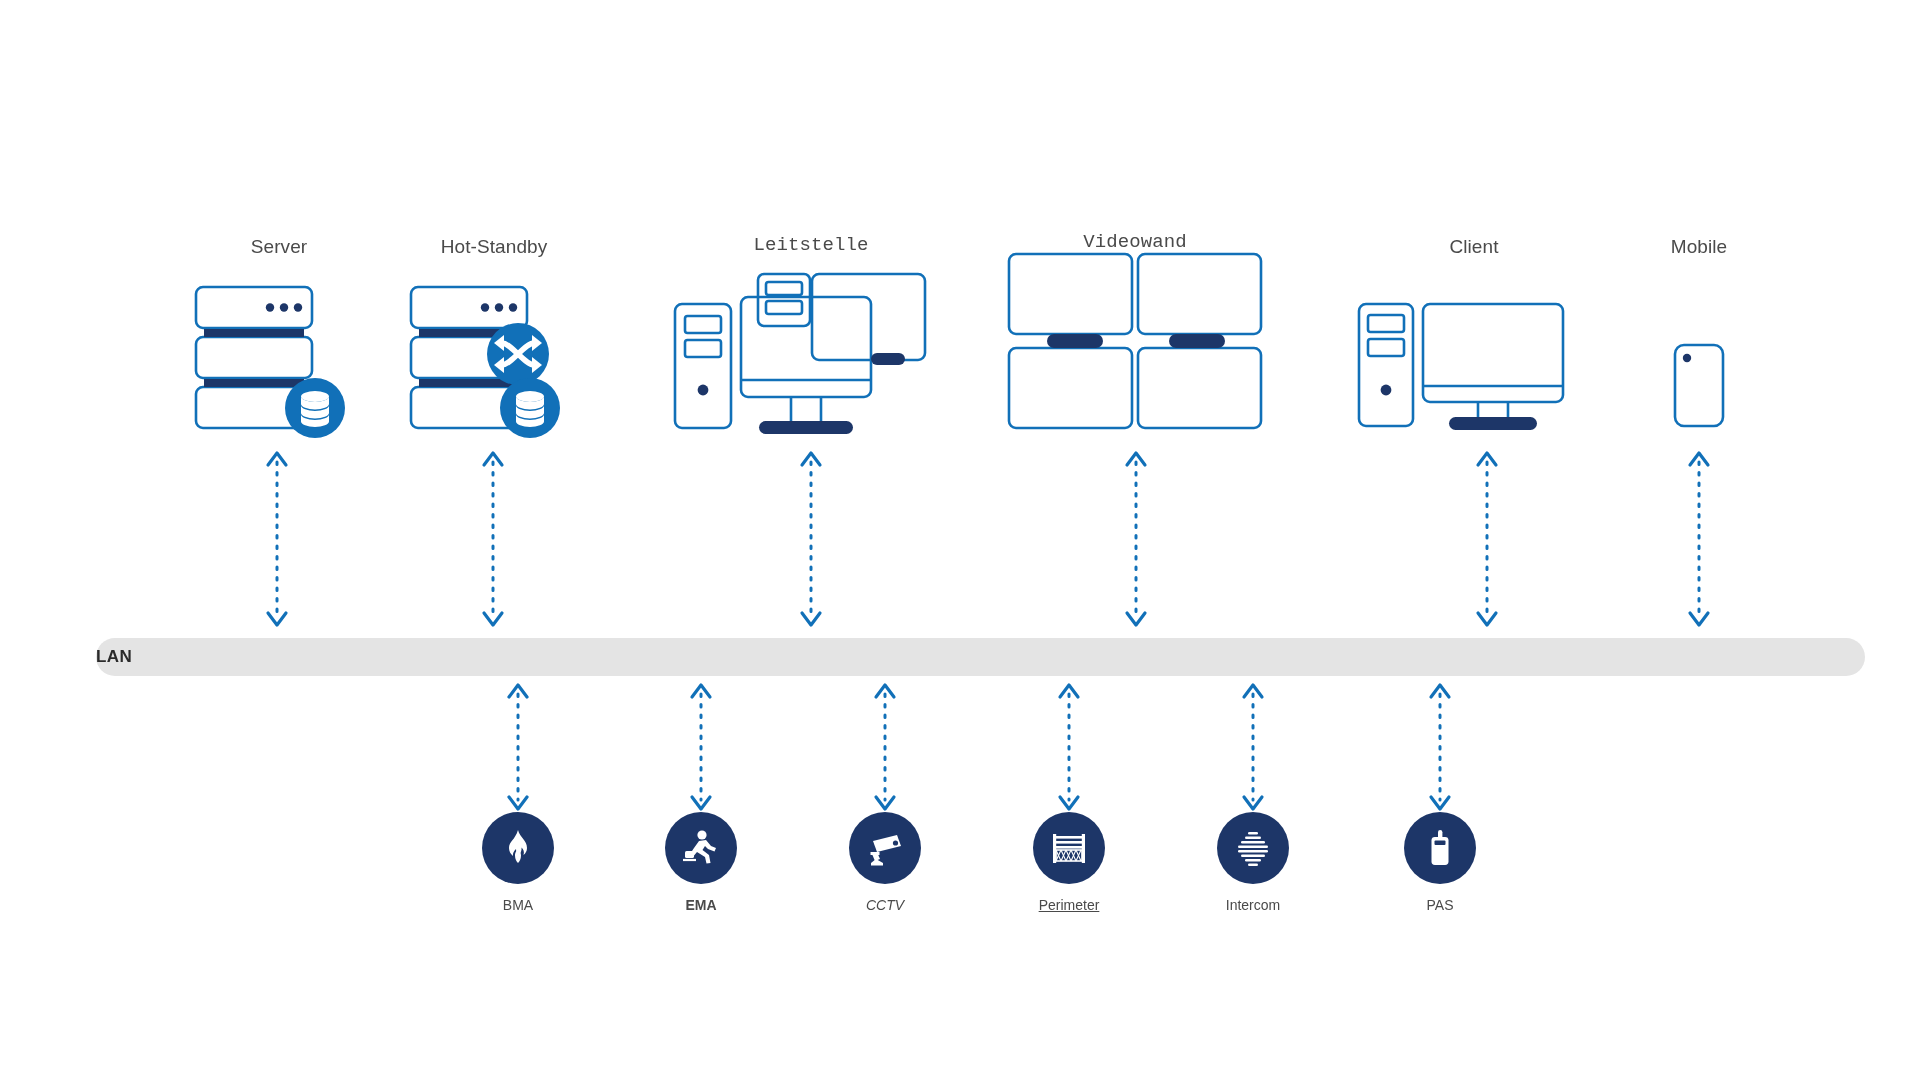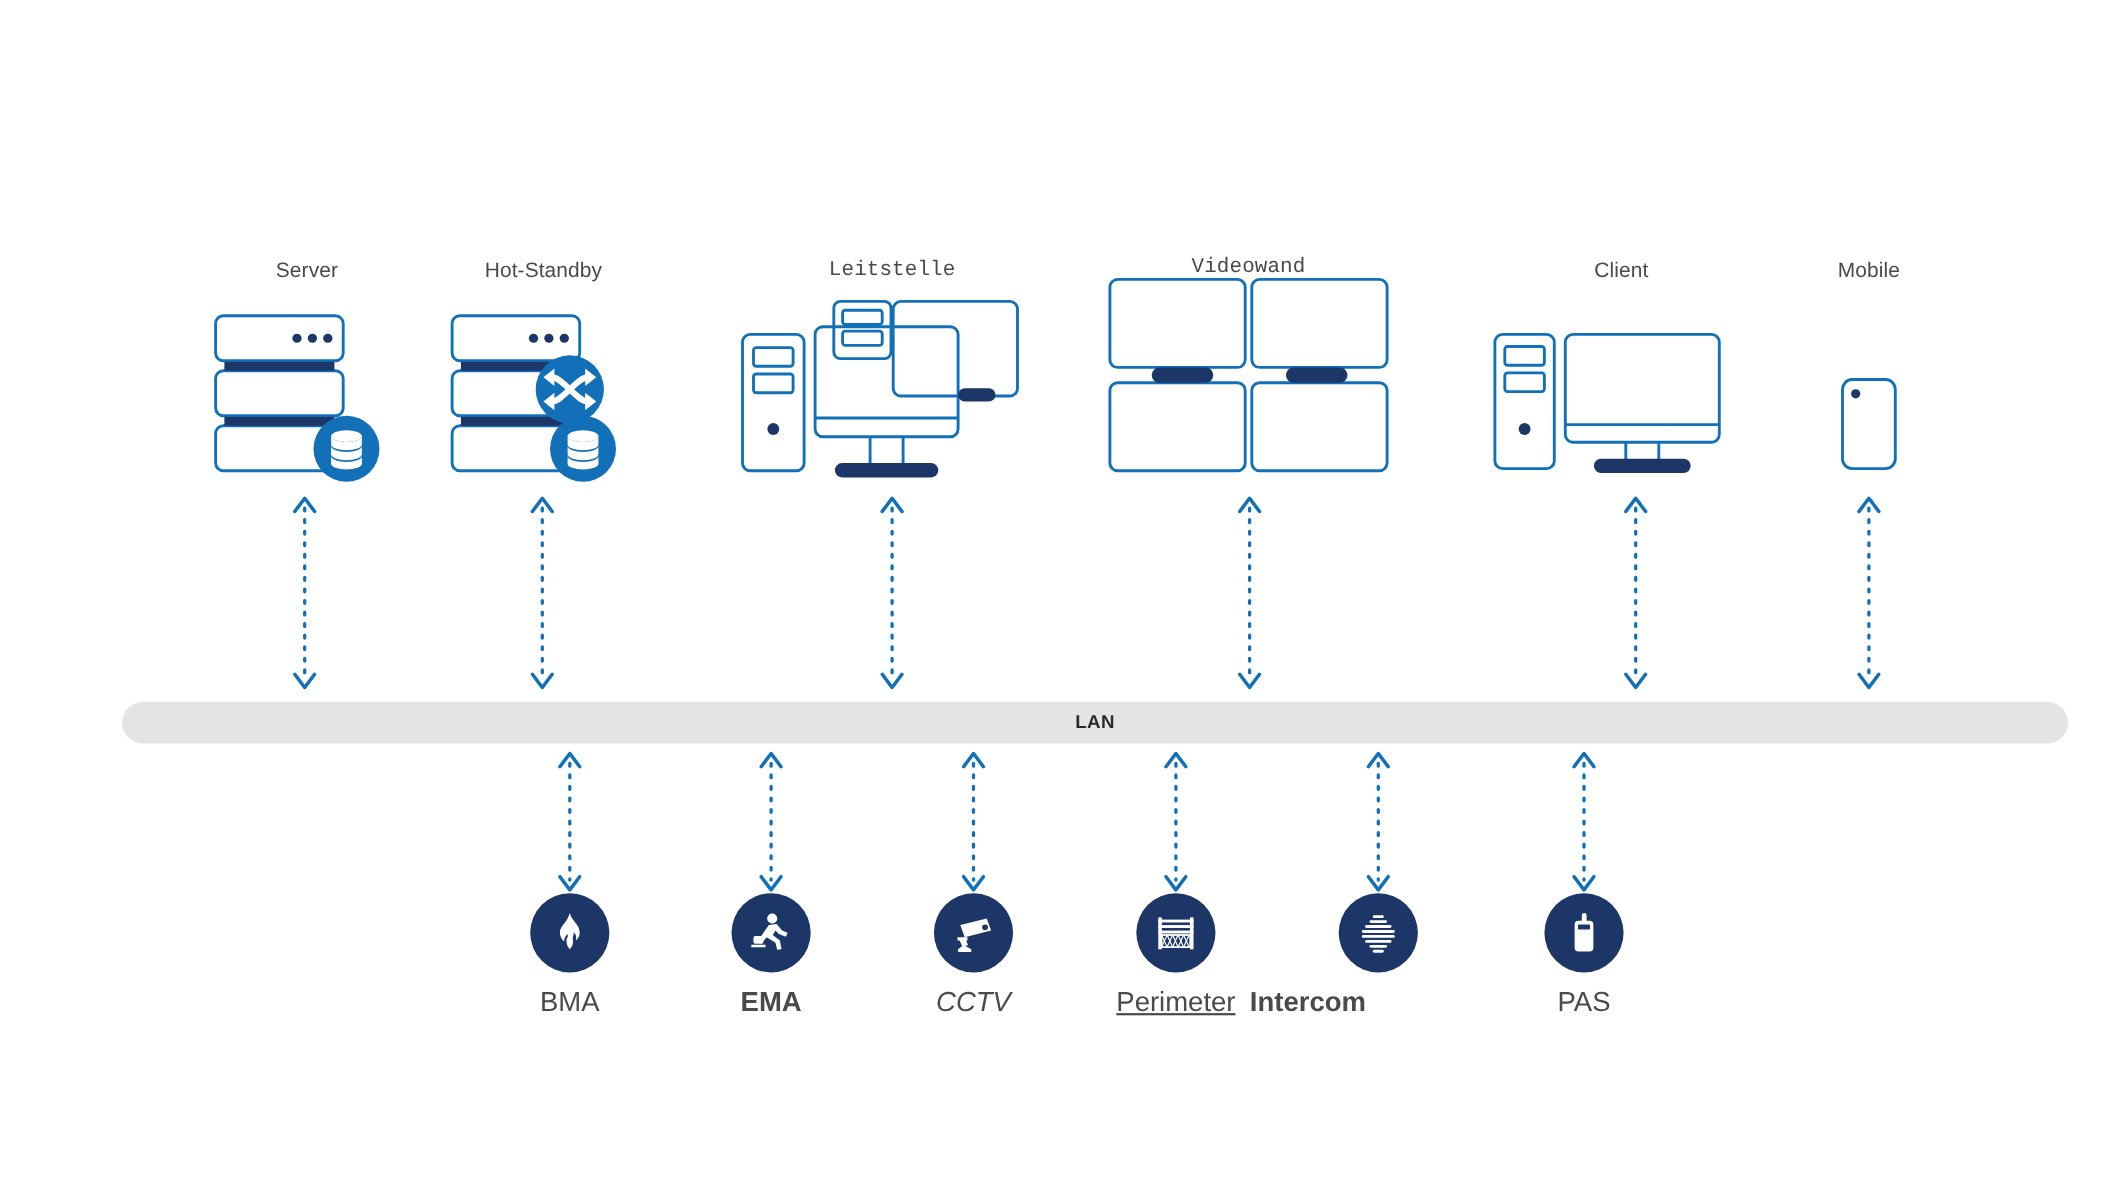--- a/index.html
+++ b/index.html
@@ -17,42 +17,42 @@
     color: #4a4a4a;
     font-size: 19px;
     letter-spacing: .1px;
     white-space: nowrap;
     transform: translateX(-50%);
     text-align: center;
   }
   .sub-label {
     position: absolute;
     color: #4a4a4a;
-    font-size: 25px;
+    font-size: 14px;
     white-space: nowrap;
     transform: translateX(-50%);
     text-align: center;
   }
 
   
   .node { position: absolute; transform: translateX(-50%); }
   .node svg { display: block; overflow: visible; }
 
   
   .connector { position: absolute; transform: translateX(-50%); }
   .connector svg { display: block; }
 
   
   #lan-bar {
     position: absolute;
-    left: 111px; top: 638px;
+    left: 96px; top: 638px;
     width: 1769px; height: 38px;
     background: #e4e4e4;
     border-radius: 19px;
-    display: flex; align-items: center; justify-content: center;
+    display: flex; align-items: center; justify-content: flex-start;
   }
   #lan-bar .lan-text {
     font-size: 17px; font-weight: bold; color: #2b2b2b;
     letter-spacing: .4px;
   }
 
   
   .sub-node { position: absolute; transform: translateX(-50%); }
   .sub-circle {
     width: 72px; height: 72px; border-radius: 50%;
@@ -364,16 +364,16 @@
         </g>
         <rect x="15.5" y="13.5" width="11" height="4.6" rx="1" fill="#1d3668"></rect>
       </svg>
     </div>
   </div>
 
   <div class="sub-label" style="left:518px;  top:897px;">BMA</div>
   <div class="sub-label" style="left:701px;  top:897px;font-weight:bold;">EMA</div>
   <div class="sub-label" style="left:885px;  top:897px;font-style:italic;">CCTV</div>
   <div class="sub-label" style="left:1069px; top:897px;text-decoration:underline;">Perimeter</div>
-  <div class="sub-label" style="left:1189px; top:897px;font-weight:bold;">Intercom</div>
+  <div class="sub-label" style="left:1253px; top:897px;">Intercom</div>
   <div class="sub-label" style="left:1440px; top:897px;">PAS</div>
 
 </div>
 
 </body></html>

